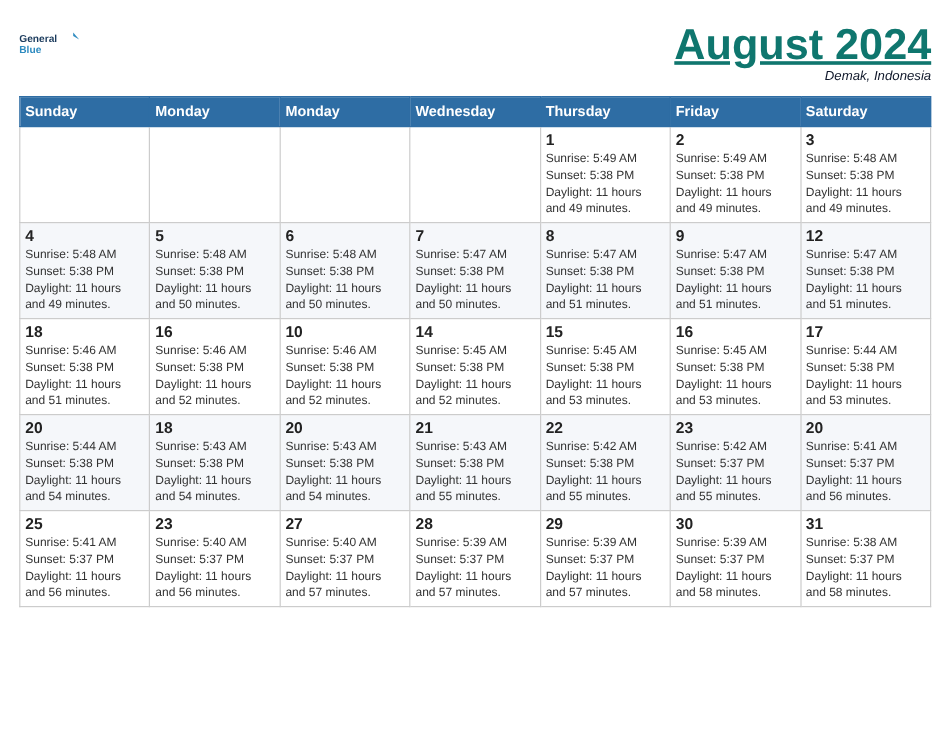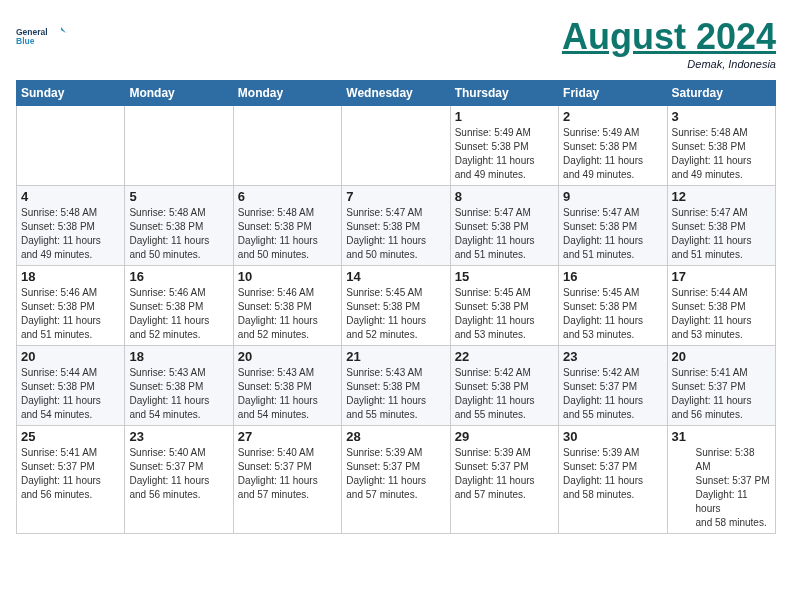--- a/index.html
+++ b/index.html
@@ -324,20 +324,20 @@
         </td>
         <td>
           <span class="day-num">30</span>
           <div class="day-info" style="white-space: pre-line;">Sunrise: 5:39 AM
 Sunset: 5:37 PM
 Daylight: 11 hours
 and 58 minutes.</div>
         </td>
         <td>
           <span class="day-num">31</span>
-          <div class="day-info" style="white-space: pre-line; margin-left: 24px;">Sunrise: 5:38 AM
+          <div class="day-info" style="white-space: pre-line;">Sunrise: 5:38 AM
 Sunset: 5:37 PM
 Daylight: 11 hours
 and 58 minutes.</div>
         </td>
       </tr>
     </tbody>
 </table>
 
 </body></html>

